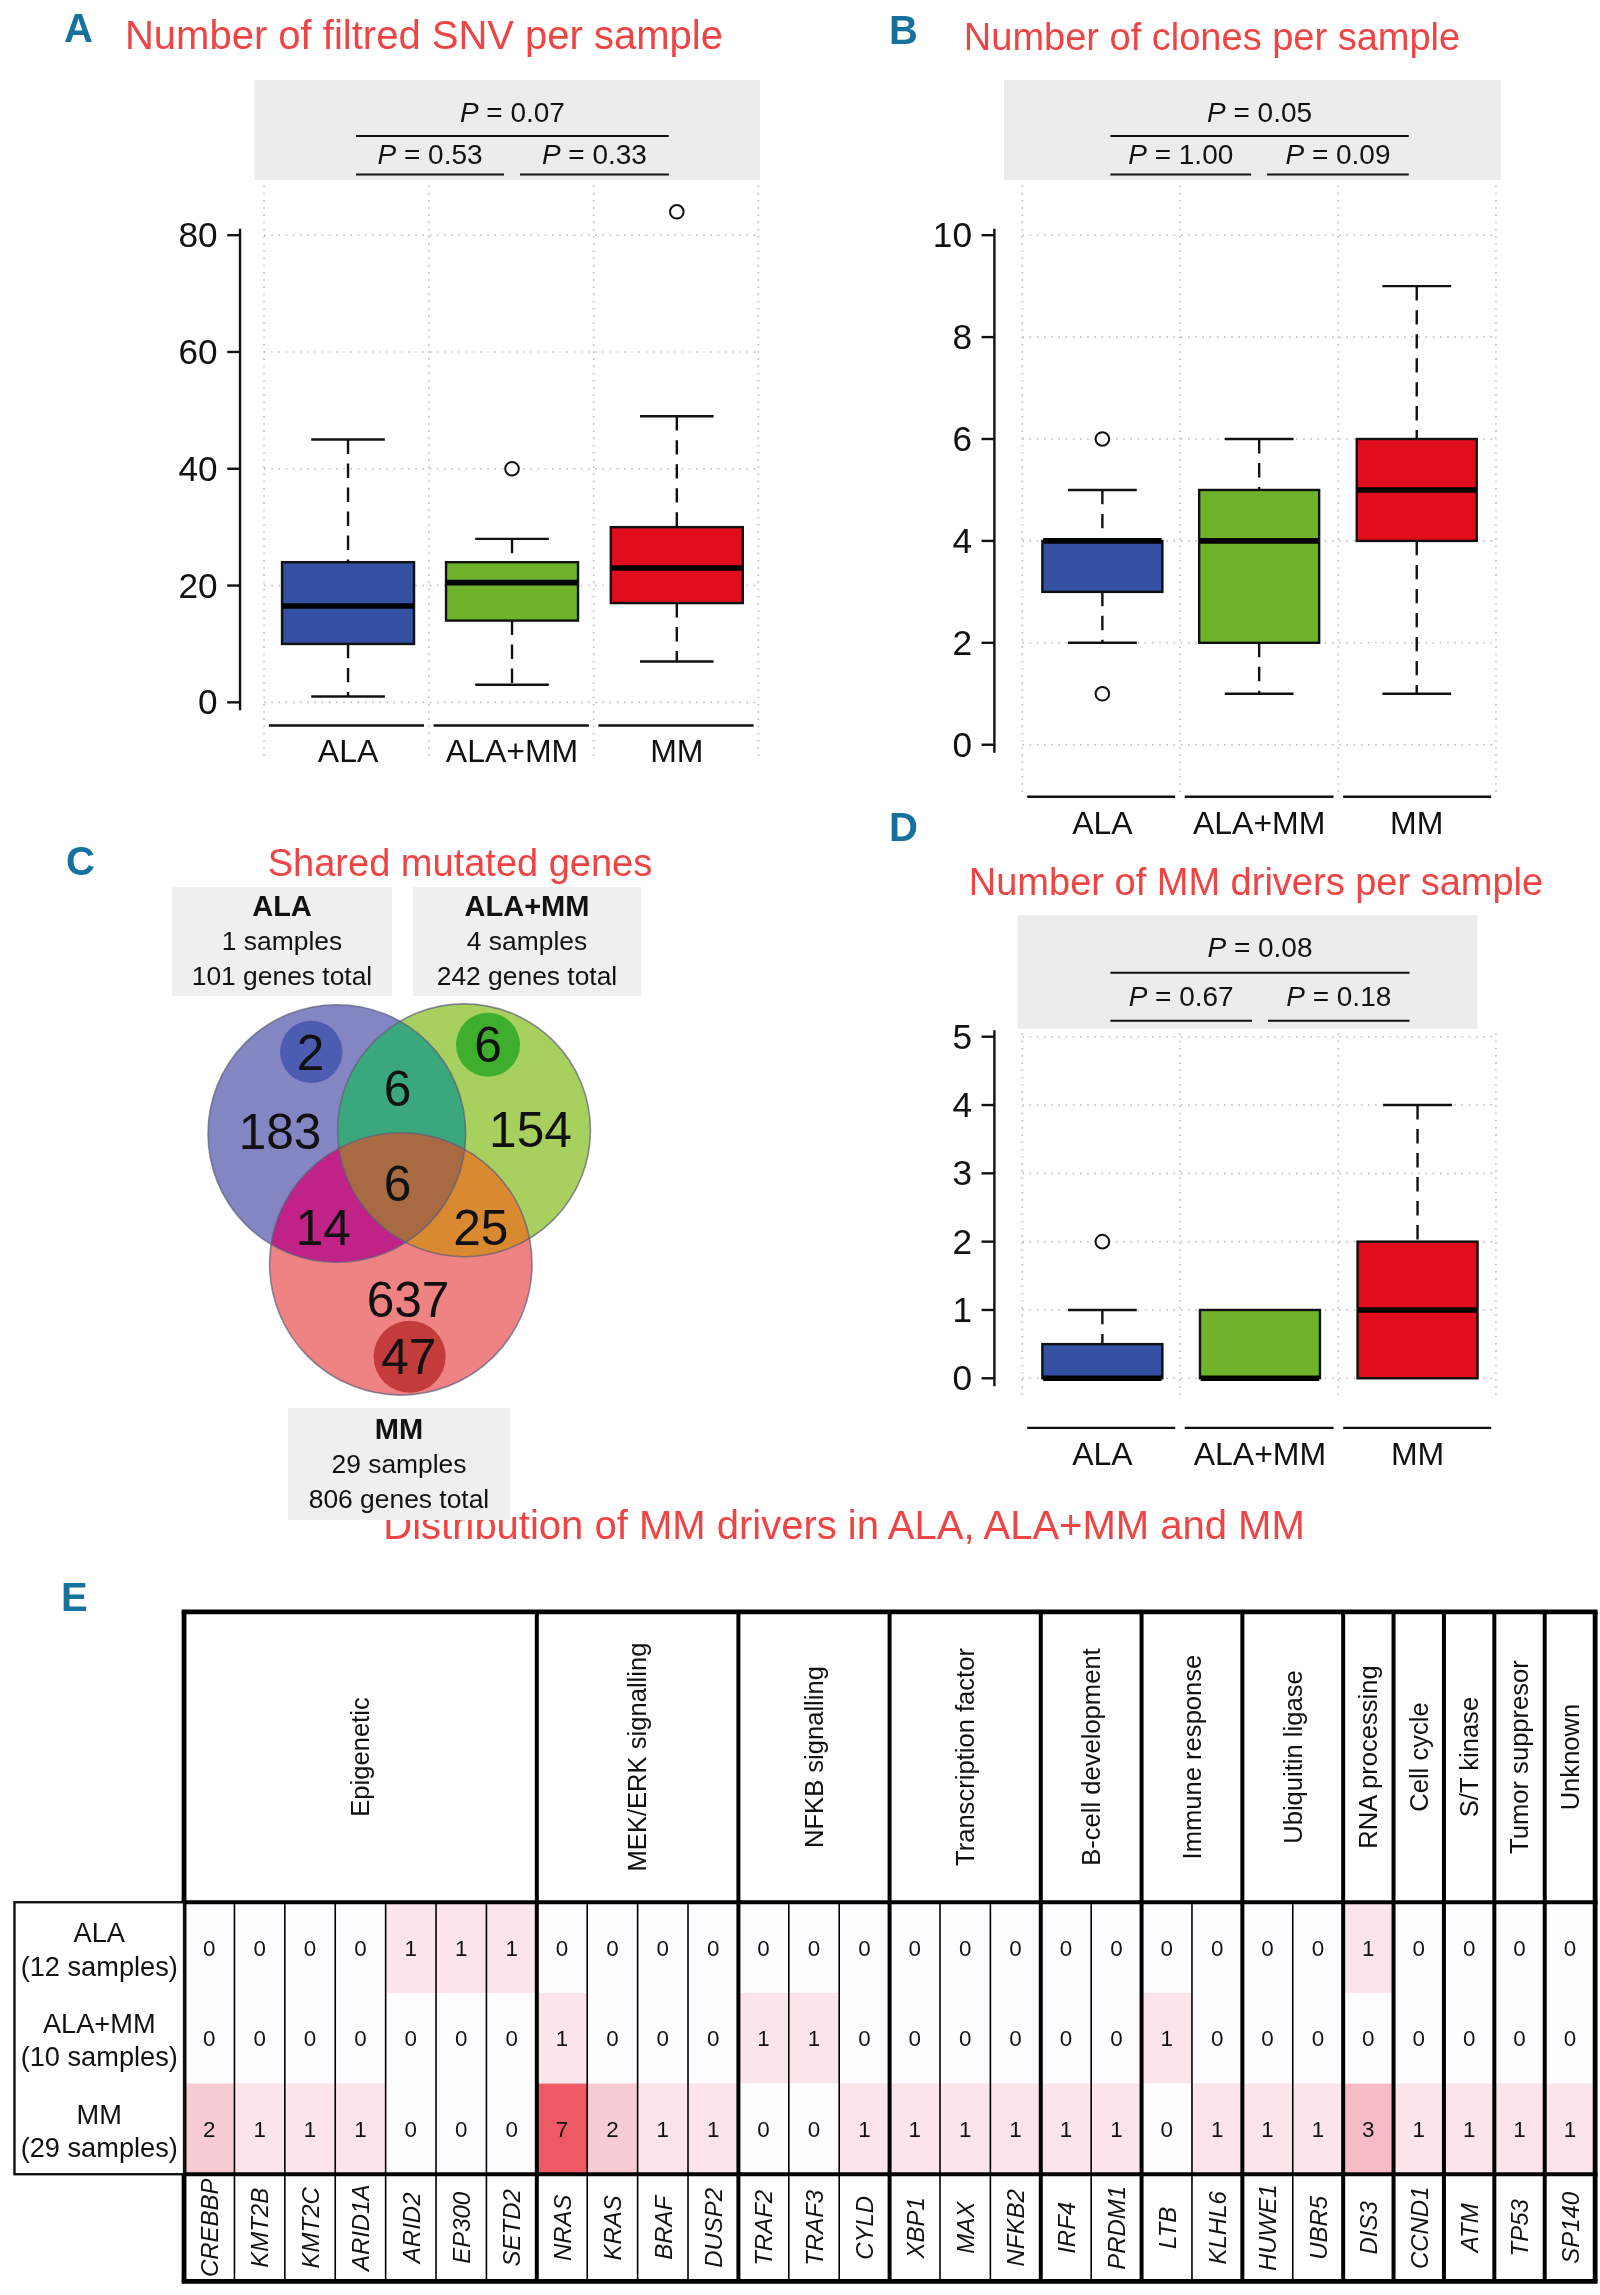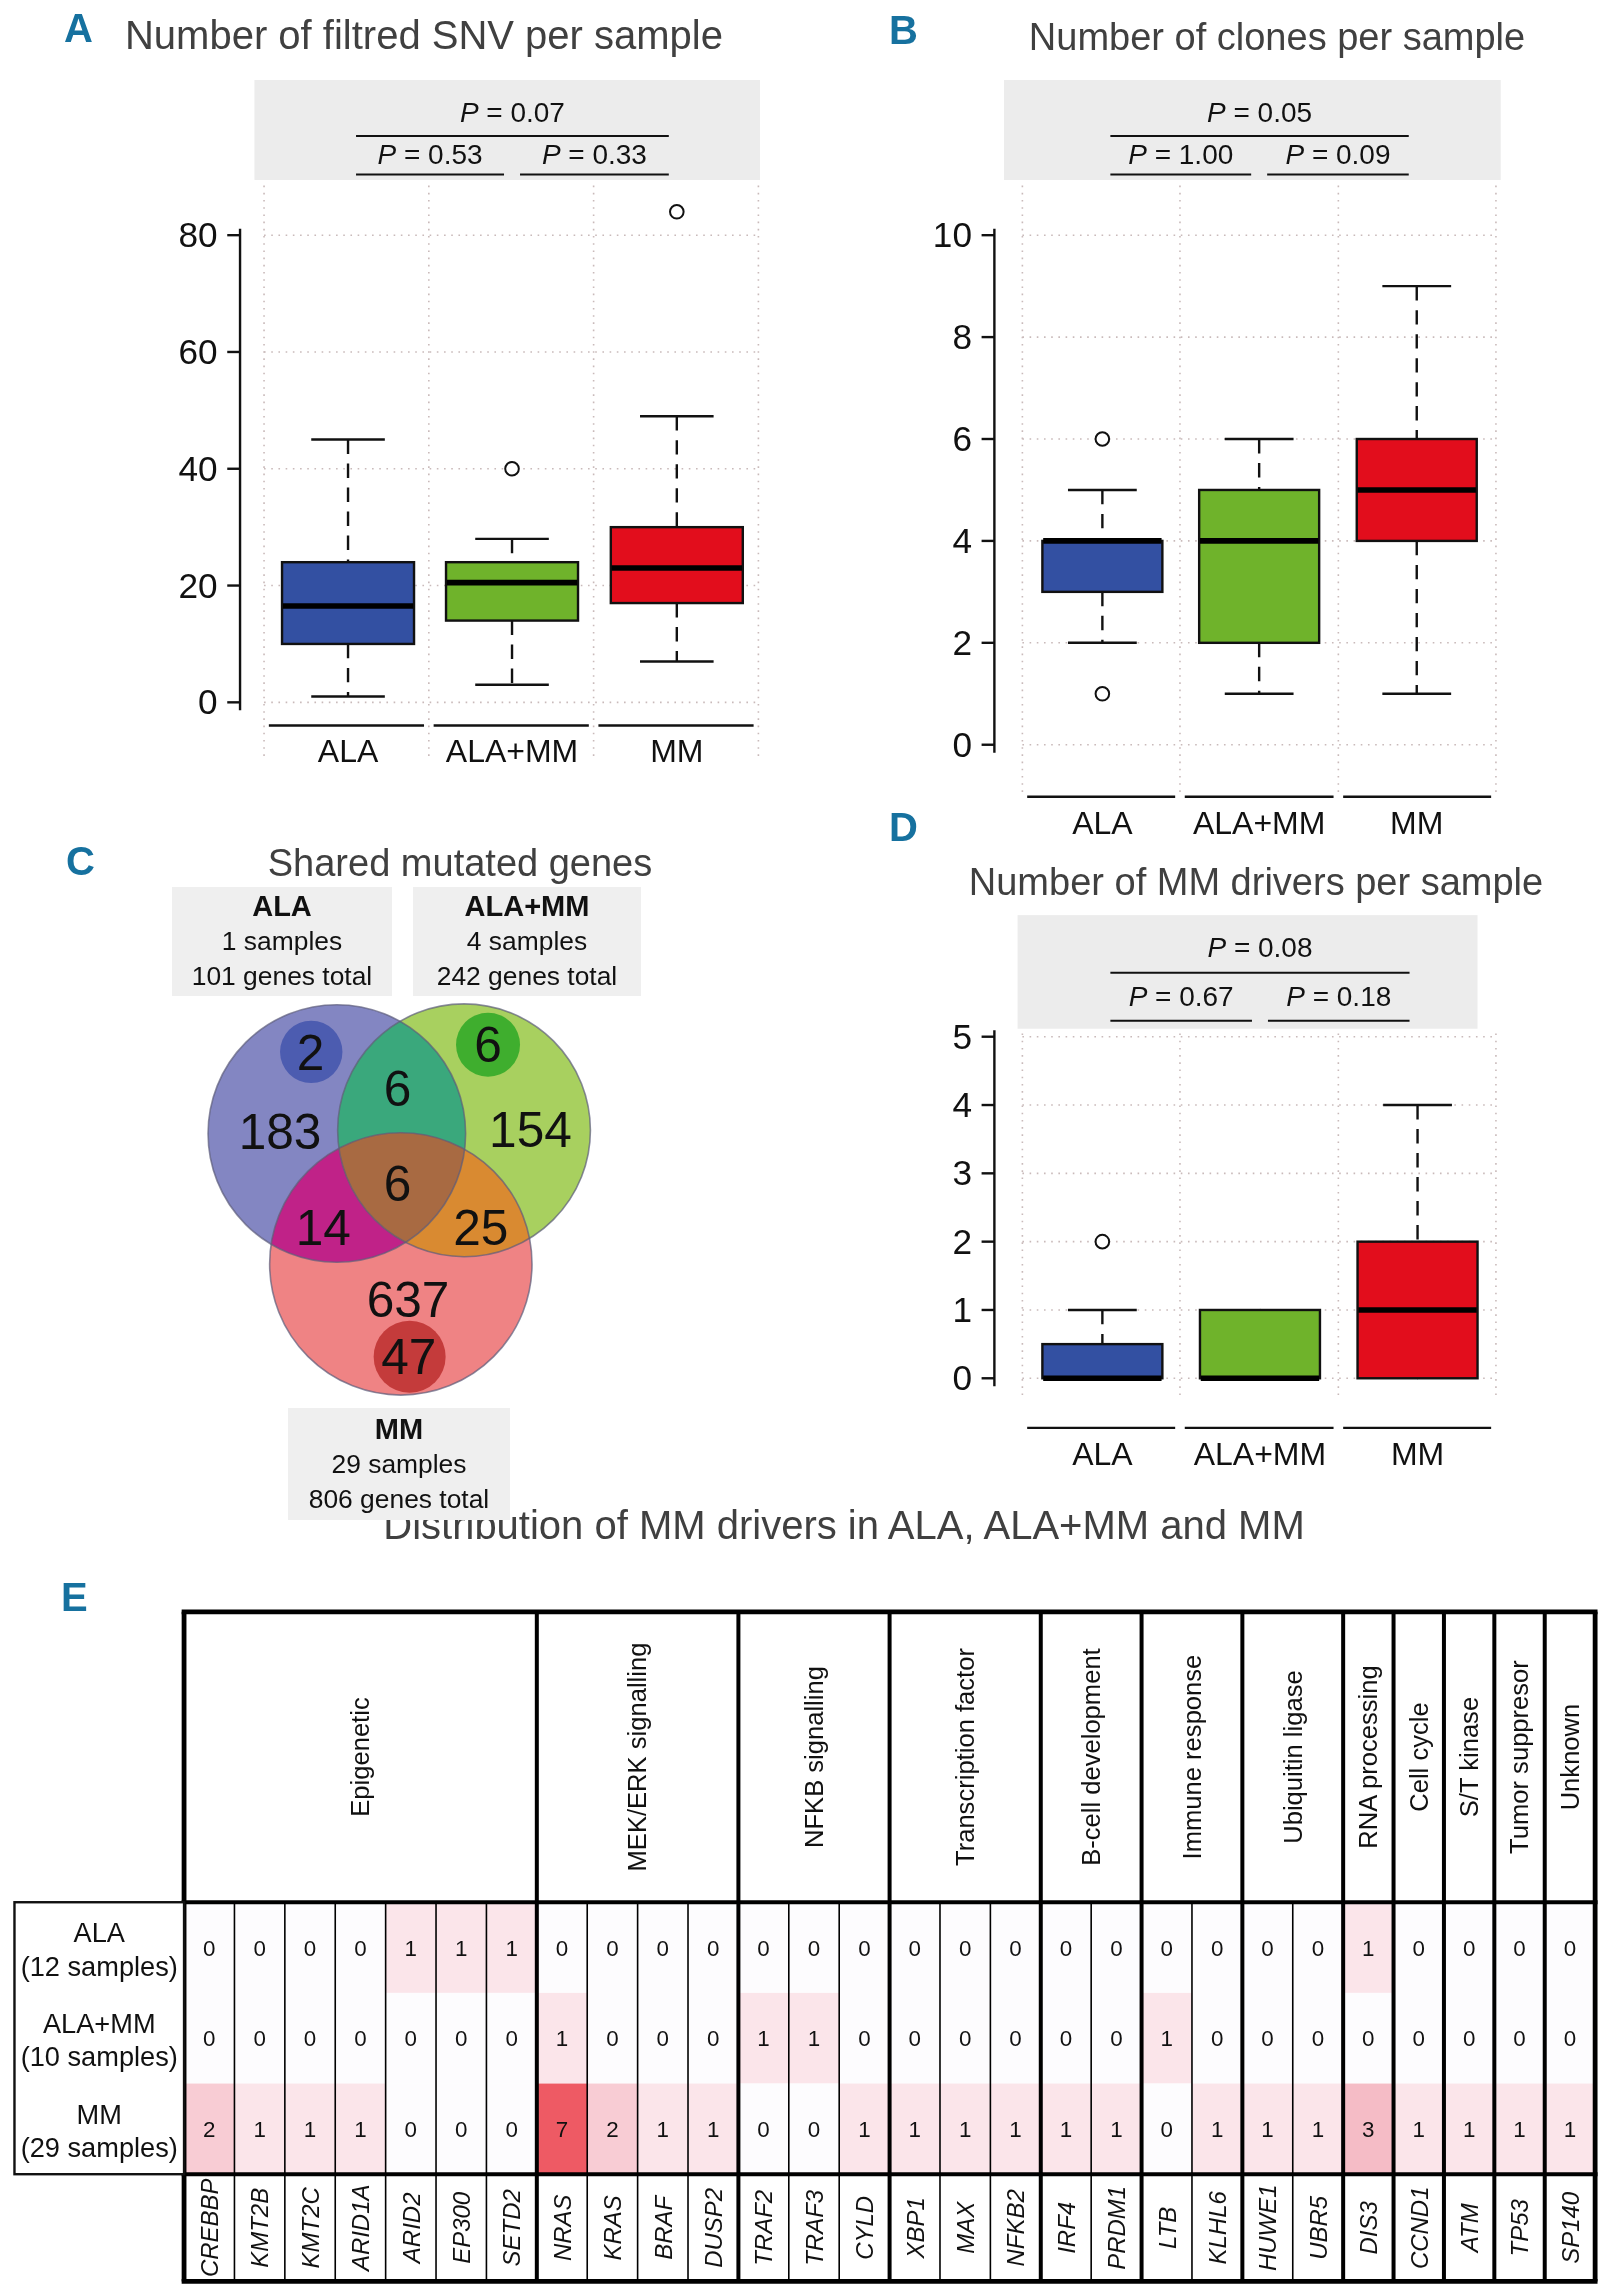--- a/index.html
+++ b/index.html
@@ -1,21 +1,21 @@
 <!DOCTYPE html>
 <html style="font-size:12.8px"><head>
 <meta charset="utf-8">
 <style>
   html,body{margin:0;padding:0;}
   body{width:1600px;height:2295px;position:relative;background:#ffffff;
        font-family:"Liberation Sans","DejaVu Sans",sans-serif;overflow:hidden;}
   .abs{position:absolute;}
   svg{font-family:"Liberation Sans","DejaVu Sans",sans-serif;}
   .panel-label{font-size:40px;font-weight:bold;}
-  .chart-title{font-size:40px;color:#404040;text-align:center;white-space:nowrap;}
+  .chart-title{font-size:40px;color:#ef4444;text-align:center;white-space:nowrap;}
   .chart-title.sm{font-size:38px;}
   .venn-label-box{position:absolute;display:flex;flex-direction:column;justify-content:center;
       text-align:center;font-size:26.4px;line-height:35px;color:#111;}
   .venn-label-box .t{font-weight:bold;font-size:29px;}
 </style>
 </head>
 <body>
 
 <svg id="fig" class="abs" style="left:0;top:0" width="1600" height="2295" viewBox="0 0 2000 2869">
     <g>
@@ -476,21 +476,21 @@
     </g>
   </svg>
 
 <div class="abs panel-label" style="left: 64px; top: 6.4px; color: rgb(22, 113, 159);">A</div>
 <div class="abs panel-label" style="left: 889px; top: 8px; color: rgb(22, 113, 159);">B</div>
 <div class="abs panel-label" style="left: 66px; top: 839px; color: rgb(22, 113, 159);">C</div>
 <div class="abs panel-label" style="left: 889px; top: 805px; color: rgb(22, 113, 159);">D</div>
 <div class="abs panel-label" style="left: 61px; top: 1575px; color: rgb(22, 113, 159);">E</div>
 
 <div class="abs chart-title" style="left:112px;top:12.8px;width:624px">Number of filtred SNV per sample</div>
-<div class="abs chart-title sm" style="left:1001px;top:16px;width:552px">Number of clones per sample</div>
+<div class="abs chart-title sm" style="left:936px;top:16px;width:552px">Number of clones per sample</div>
 <div class="abs chart-title sm" style="left:212px;top:842px;width:496px">Shared mutated genes</div>
 <div class="abs chart-title sm" style="left:944px;top:861px;width:624px">Number of MM drivers per sample</div>
 <div class="abs chart-title" style="left:264px;top:1503px;width:1160px">Distribution of MM drivers in ALA, ALA+MM and MM</div>
 
 <div class="venn-label-box" style="left: 172px; top: 887px; width: 220px; height: 109px; background: rgb(239, 239, 239);">
   <div class="t">ALA</div>
   <div>1 samples</div>
   <div>101 genes total</div>
 </div>
 <div class="venn-label-box" style="left: 413px; top: 887px; width: 228px; height: 109px; background: rgb(239, 239, 239);">

